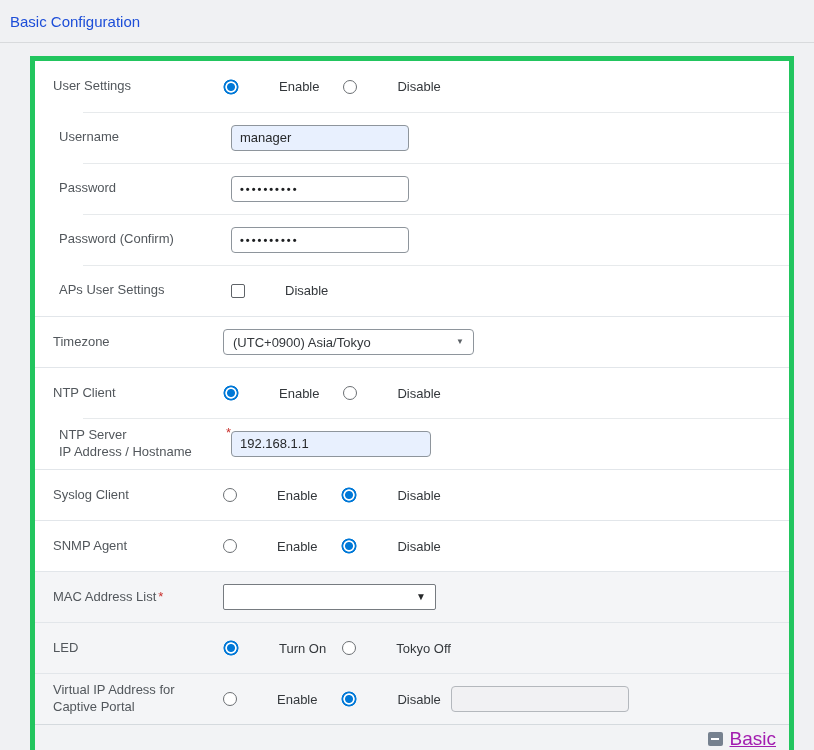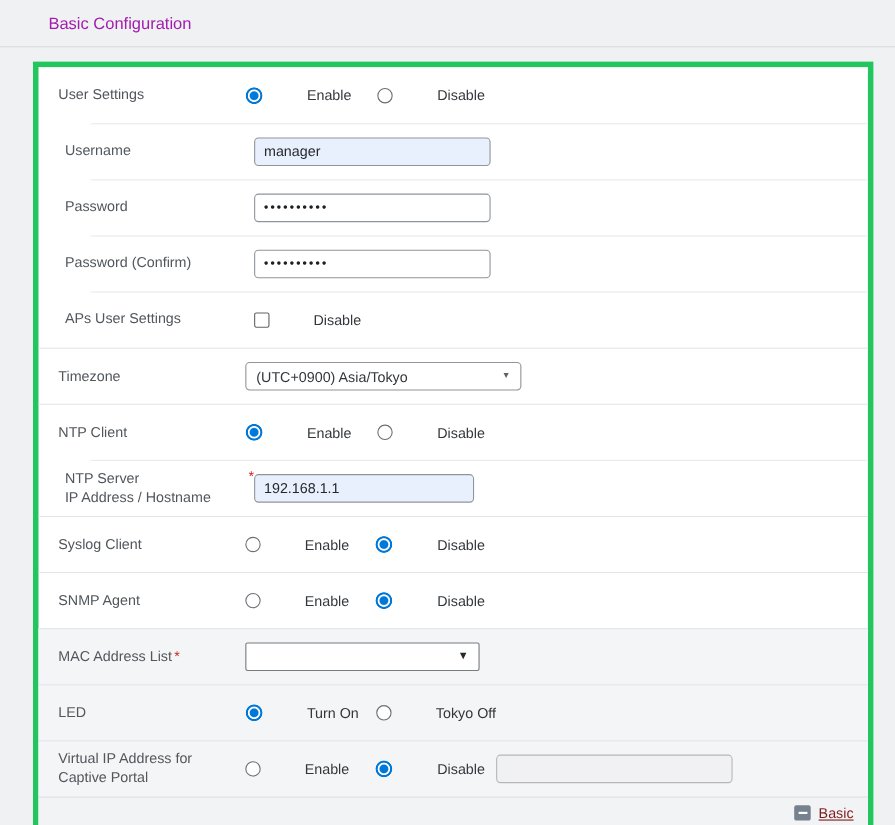--- a/index.html
+++ b/index.html
@@ -4,23 +4,22 @@
 <style>
   html,body { margin:0; padding:0; }
   body {
     width:814px; height:750px;
     background:#f0f1f3;
     font-family:"Liberation Sans", sans-serif;
     color:#4a4f54;
     overflow:hidden;
   }
   .page-title {
-    font-size:15px; color:#a21caf;
-    padding:13px 0 0 24px;
-    margin-left:20px;
+    font-size:15px; color:#1d4ed8;
+    padding:13px 0 0 10px;
   }
   .title-divider {
     height:1px; background:#d8dadc; margin-top:12px;
   }
   .panel {
     width:754px; margin:13px 28px 0 30px;
     background:#ffffff;
     border:5px solid #22c55e;
     box-sizing:content-box;
   }
@@ -61,21 +60,21 @@
       rgba(0,0,0,0) 7.9px);
   }
   .opt-lbl { font-size:13px; color:#33373b; margin:0 24px 0 8px; cursor:pointer; }
   
   .checkbox {
     width:14px; height:14px; border:1px solid #5f6368; border-radius:2px;
     background:#fff; box-sizing:border-box; flex-shrink:0; cursor:pointer;
   }
   
   .text-input {
-    height:26px; width:215px; box-sizing:border-box;
+    height:26px; width:178px; box-sizing:border-box;
     border:1px solid #8e959c; border-radius:4px;
     background:#fff; padding:0 8px;
     display:flex; align-items:center;
     font-size:13px; color:#26282a; cursor:text;
   }
   .text-input.autofill { background:#e8f0fe; }
   .text-input.pw { font-size:11px; letter-spacing:2px; font-weight:bold; color:#1c1e20; }
   .text-input.disabled {
     background:#f1f1f3; border-color:#b4b8bd; cursor:default;
   }
@@ -96,21 +95,21 @@
     display:flex; align-items:center; justify-content:flex-end;
     padding-right:13px;
   }
   .minus-icon {
     width:15px; height:14px; border-radius:2px; background:#76818f;
     display:flex; align-items:center; justify-content:center;
     cursor:pointer; flex-shrink:0;
   }
   .minus-icon::after { content:""; width:8px; height:2px; background:#ffffff; }
   .footer-link {
-    font-size:13px; color:#7f1d1d; text-decoration:underline;
+    font-size:19px; color:#a21caf; text-decoration:underline;
     margin-left:7px; cursor:pointer;
   }
   .vip-input { margin-left:10px; }
 </style>
 </head>
 <body>
 
 <div class="page-title">Basic Configuration</div>
 <div class="title-divider"></div>
 

